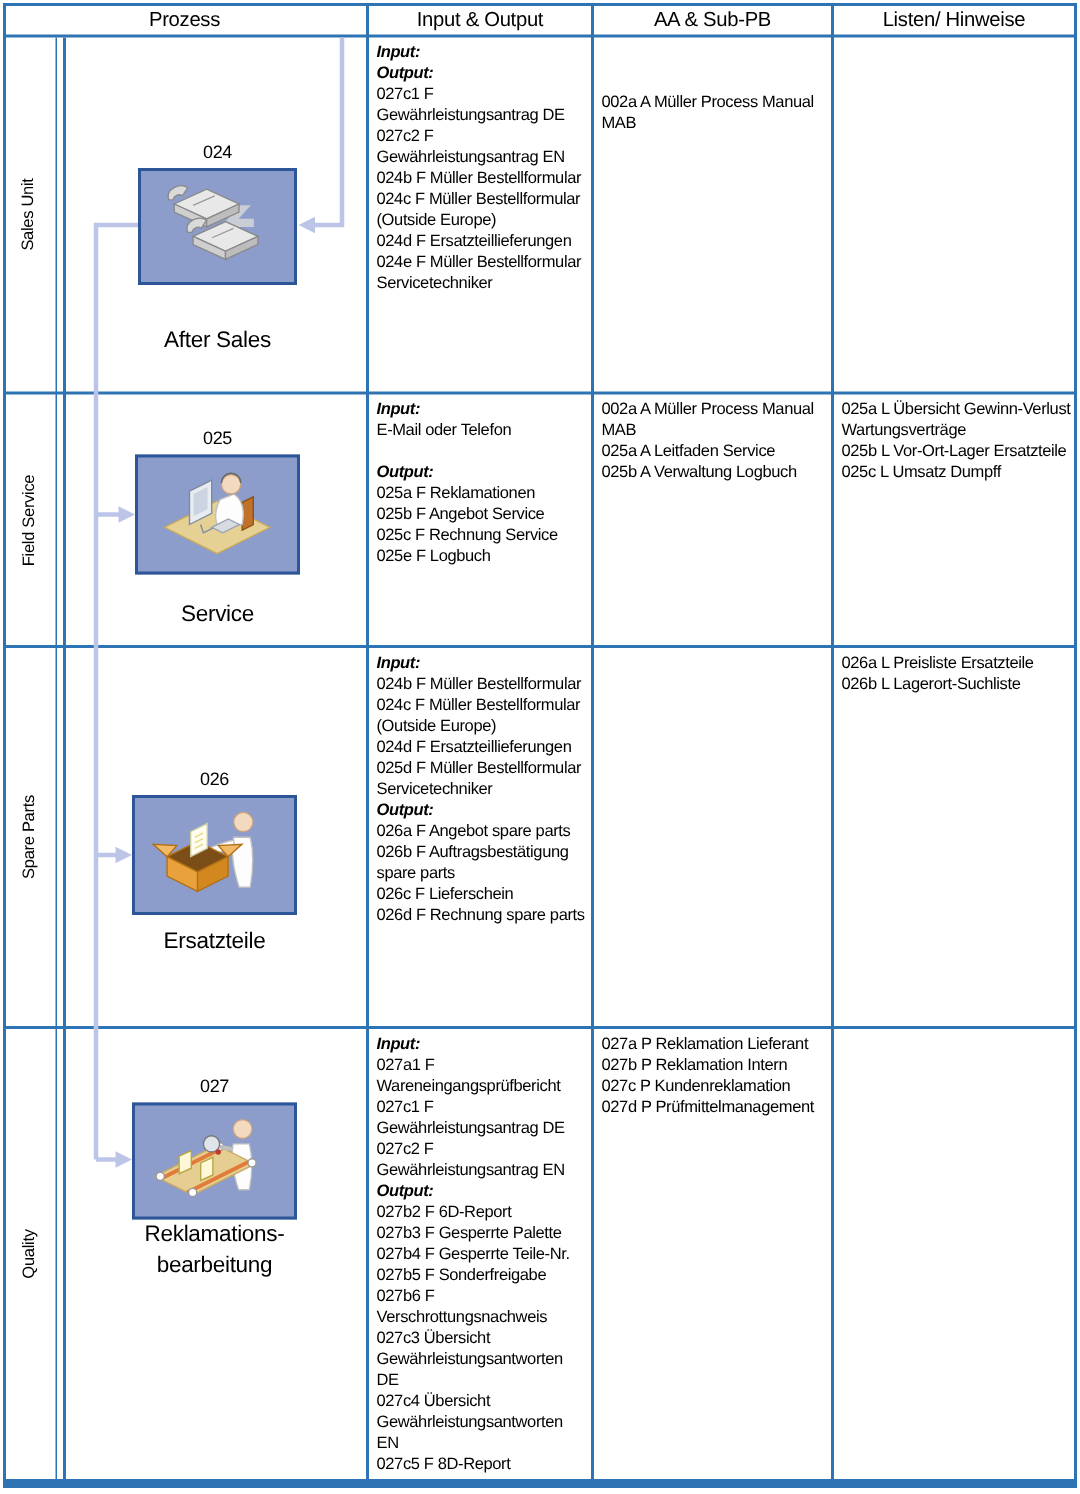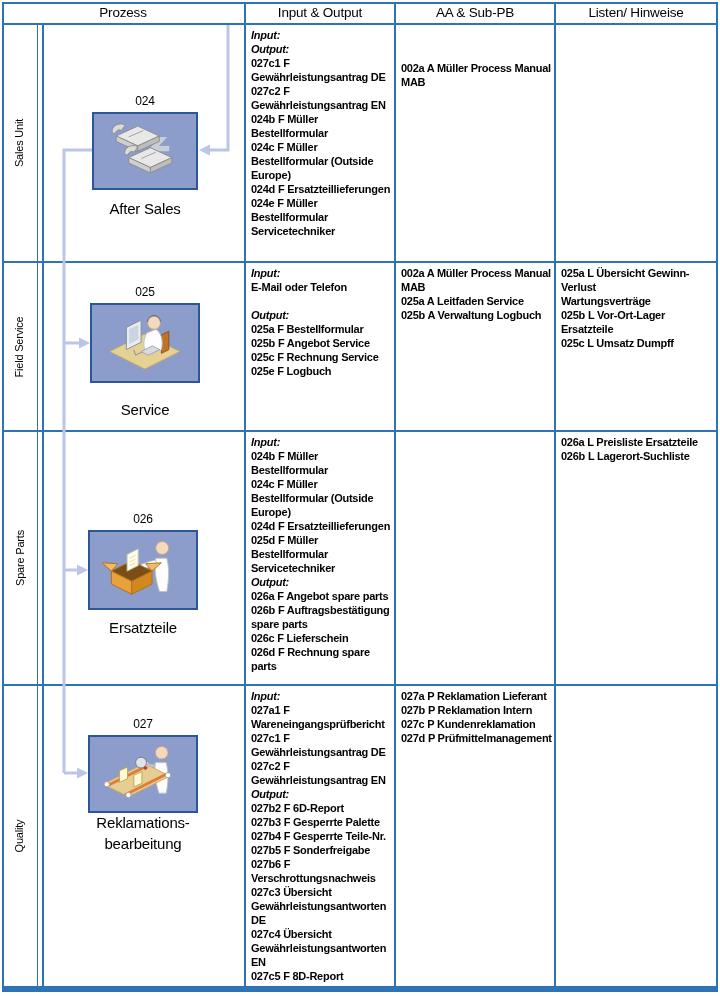--- a/index.html
+++ b/index.html
@@ -11,21 +11,21 @@
   html,body{margin:0;padding:0;background:#fff;}
   .canvas{position:relative;width:720px;height:996px;background:#fff;
           font-family:"Liberation Sans",sans-serif;color:#000;overflow:hidden;padding-left:40px;}
   .l{position:absolute;background:var(--grid);}
   .hcell{position:absolute;top:2px;height:21px;display:flex;align-items:center;
          justify-content:center;font-size:13.5px;letter-spacing:-0.2px;}
   .lane{position:absolute;left:2px;width:35px;display:flex;align-items:center;justify-content:center;}
   .lane span{transform:rotate(-90deg);white-space:nowrap;font-size:11px;letter-spacing:-0.2px;}
   .cell{position:absolute;padding:3px 2px 0 5px;box-sizing:border-box;overflow:hidden;}
   .cell.pad-top{padding-top:36px;}
-  .line{font-size:11px;line-height:14px;letter-spacing:-0.25px;min-height:14px;font-weight:bold;}
+  .line{font-size:11px;line-height:14px;letter-spacing:-0.25px;min-height:14px;}
   .line.bold{font-weight:bold;font-style:italic;}
   .pnum{position:absolute;text-align:center;font-size:12px;letter-spacing:-0.2px;}
   .pbox{position:absolute;background:var(--boxfill);border:2px solid var(--boxborder);
         box-sizing:border-box;display:flex;align-items:center;justify-content:center;}
   .pbox svg{width:94%;height:90%;}
   .pcap{position:absolute;text-align:center;font-size:15px;line-height:21px;
         letter-spacing:-0.2px;white-space:pre-line;}
   .connectors{position:absolute;left:0;top:0;pointer-events:none;}
   .connectors path{stroke:var(--connector);stroke-width:3;fill:none;}
   .connectors polygon{fill:var(--connector);}
@@ -93,21 +93,21 @@
       </g>
       <g class="icon-stroke" transform="translate(30,28)">
         <path d="M2,16 L26,5 L50,16 L26,27 Z" fill="#E8E8E8" stroke="#8A8A8A"></path>
         <path d="M2,16 L2,22 L26,33 L26,27 Z" fill="#CFCFCF" stroke="#8A8A8A"></path>
         <path d="M26,33 L50,22 L50,16 L26,27 Z" fill="#BDBDBD" stroke="#8A8A8A"></path>
         <path d="M-2,13 C-5,5 6,0 12,4 L8,10 C5,8 2,10 1,13 Z" fill="#DADADA" stroke="#8A8A8A"></path>
         <path d="M16,17 L32,10" stroke="#9A9A9A"></path>
       </g>
     </svg>
   </div>
-  <div class="pcap" style="left:62px;top:198px;width:166px">After Sales</div>
+  <div class="pcap" style="left:62px;top:216px;width:166px">After Sales</div>
 
   <div class="pnum" style="left:90px;top:285px;width:110px">025</div>
   <div class="pbox" style="left:90px;top:303px;width:110px;height:80px">
     <svg viewBox="0 0 100 74">
       <g class="icon-stroke">
         <path d="M12,46 L50,27 L88,46 L50,65 Z" fill="#E6D195" stroke="#C8A95F"></path>
         <path d="M68,28 L76,24 L76,44 L68,48 Z" fill="#C0722B" stroke="#8F5010"></path>
         <path d="M52,26 C48,34 48,42 52,48 L68,44 C70,34 68,26 62,22 Z" fill="#FDFDFD" stroke="#BFBFBF"></path>
         <circle cx="60" cy="15" r="7" fill="#F3D9BE" stroke="#C9A284"></circle>
         <path d="M53,14 a7,7 0 0 1 14,0" stroke="#666" fill="none"></path>
@@ -171,21 +171,21 @@
       <div class="line">024b F Müller Bestellformular</div>
       <div class="line">024c F Müller Bestellformular (Outside Europe)</div>
       <div class="line">024d F Ersatzteillieferungen</div>
       <div class="line">024e F Müller Bestellformular Servicetechniker</div>
     </div>
   <div class="cell" style="left:246px;top:263px;width:148px;height:167px">
       <div class="line bold">Input:</div>
       <div class="line">E-Mail oder Telefon</div>
       <div class="line"></div>
       <div class="line bold">Output:</div>
-      <div class="line">025a F Bestellformular</div>
+      <div class="line">025a F Reklamationen</div>
       <div class="line">025b F Angebot Service</div>
       <div class="line">025c F Rechnung Service</div>
       <div class="line">025e F Logbuch</div>
     </div>
   <div class="cell" style="left:246px;top:432px;width:148px;height:252px">
       <div class="line bold">Input:</div>
       <div class="line">024b F Müller Bestellformular</div>
       <div class="line">024c F Müller Bestellformular (Outside Europe)</div>
       <div class="line">024d F Ersatzteillieferungen</div>
       <div class="line">025d F Müller Bestellformular Servicetechniker</div>

